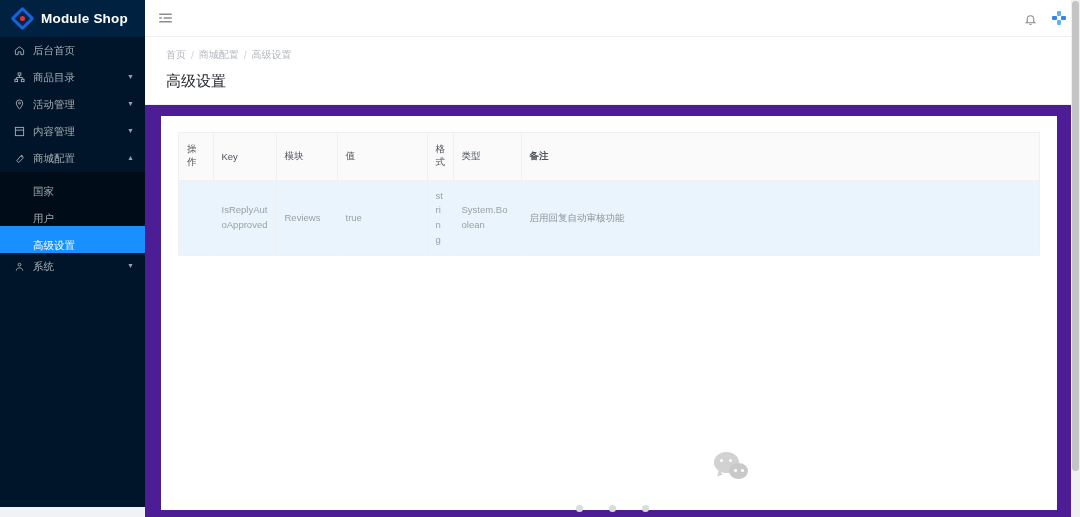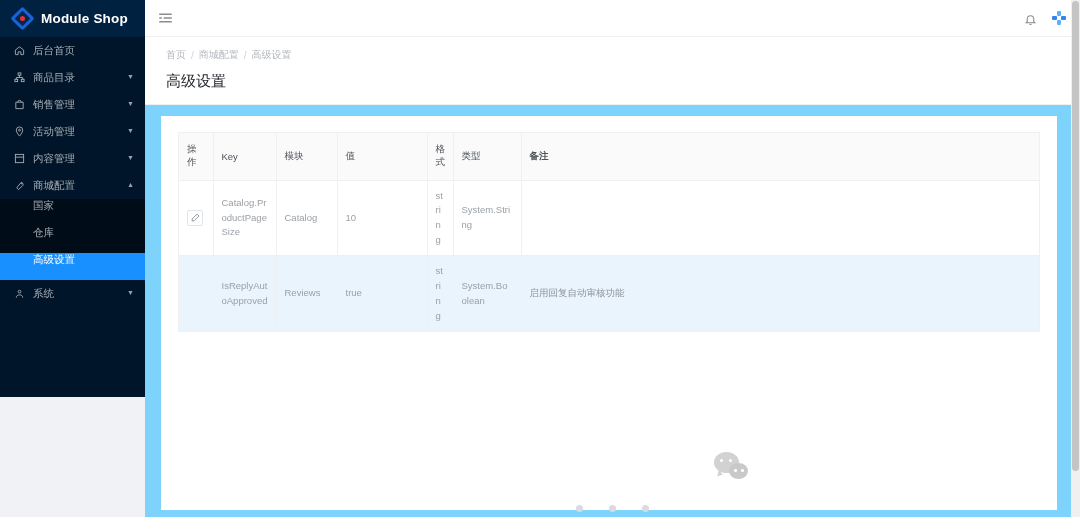--- a/index.html
+++ b/index.html
@@ -6,21 +6,21 @@
   html, body {
     width: 1080px; height: 517px;
     overflow: hidden;
     font-family: "Liberation Sans", "DejaVu Sans", sans-serif;
     background: #f0f2f5;
   }
   .app { display: flex; width: 1080px; height: 517px; position: relative; }
 
   
   .sidebar {
-    width: 145px; height: 397px;
+    width: 145px; height: 507px;
     background: #001529;
     flex: 0 0 145px;
     display: flex; flex-direction: column;
     overflow: hidden;
   }
   .logo-area {
     height: 37px; flex: 0 0 37px;
     display: flex; align-items: center; gap: 9px;
     padding-left: 13px;
     background: #002140;
@@ -66,34 +66,34 @@
   }
   .menu-item .mi-label { flex: 1 1 auto; overflow: hidden; }
   .menu-item .mi-arrow {
     font-size: 7px; color: #99a2ab; line-height: 1;
     transform: translateY(-1px);
   }
   .menu-item.expanded .mi-arrow { transform: rotate(180deg); }
   .submenu { background: #000c17; }
   .submenu .sub-item {
     height: 27px;
-    display: flex; align-items: flex-start;
+    display: flex; align-items: flex-end;
     padding-left: 33px;
     color: #a6adb4; font-size: 10.5px;
     cursor: pointer; white-space: nowrap;
   }
   .submenu .sub-item.active {
     background: #1890ff; color: #ffffff;
   }
 
   
   .main {
     flex: 1 1 auto; height: 517px;
     display: flex; flex-direction: column;
-    background: #7dd3fc;
+    background: #4c1d95;
     overflow: hidden; position: relative;
   }
   .topbar {
     height: 37px; flex: 0 0 37px;
     background: #ffffff;
     display: flex; align-items: center;
     padding: 0 14px 0 13px;
     border-bottom: 1px solid #f0f0f0;
   }
   .fold-icon { width: 15px; height: 15px; color: #8c8c8c; cursor: pointer; }
@@ -263,30 +263,20 @@
               <rect x="9" y="2" width="6" height="5"></rect>
               <rect x="2" y="16" width="6" height="5"></rect>
               <rect x="16" y="16" width="6" height="5"></rect>
               <path d="M12 7v5M5 16v-4h14v4"></path>
             </svg>
         </span>
         <span class="mi-label">商品目录</span>
         <span class="mi-arrow">▼</span>
       </div>
 
-      <div class="menu-item">
-        <span class="mi-icon">
-          <svg viewBox="0 0 24 24" width="11" height="11" fill="none" stroke="currentColor" stroke-width="2">
-              <path d="M4 7h16v14H4z"></path>
-              <path d="M8 7a4 4 0 0 1 8 0"></path>
-            </svg>
-        </span>
-        <span class="mi-label">销售管理</span>
-        <span class="mi-arrow">▼</span>
-      </div>
 
       <div class="menu-item">
         <span class="mi-icon">
           <svg viewBox="0 0 24 24" width="11" height="11" fill="none" stroke="currentColor" stroke-width="2">
               <path d="M12 2a7 7 0 0 1 7 7c0 5-7 13-7 13S5 14 5 9a7 7 0 0 1 7-7z"></path>
               <circle cx="12" cy="9" r="2"></circle>
             </svg>
         </span>
         <span class="mi-label">活动管理</span>
         <span class="mi-arrow">▼</span>
@@ -312,21 +302,21 @@
         </span>
         <span class="mi-label">商城配置</span>
         <span class="mi-arrow">▼</span>
       </div>
 
       <div class="submenu">
         <div class="sub-item">
           <span>国家</span>
         </div>
         <div class="sub-item">
-          <span>仓库</span>
+          <span>用户</span>
         </div>
         <div class="sub-item active">
           <span>高级设置</span>
         </div>
       </div>
 
       <div class="menu-item">
         <span class="mi-icon">
           <svg viewBox="0 0 24 24" width="11" height="11" fill="none" stroke="currentColor" stroke-width="2">
               <circle cx="12" cy="8" r="3"></circle>
@@ -398,35 +388,20 @@
                 <th>Key</th>
                 <th>模块</th>
                 <th>值</th>
                 <th>格式</th>
                 <th>类型</th>
                 <th>备注</th>
               </tr>
             </thead>
             <tbody>
 
-              <tr>
-                <td>
-                  <span class="edit-btn">
-                    <svg viewBox="0 0 24 24" fill="none" stroke="currentColor" stroke-width="2">
-                        <path d="M16 3l5 5L8 21H3v-5z"></path>
-                      </svg>
-                  </span>
-                </td>
-                <td>Catalog.ProductPageSize</td>
-                <td>Catalog</td>
-                <td>10</td>
-                <td>string</td>
-                <td>System.String</td>
-                <td class="remark"></td>
-              </tr>
 
 
 
 
               <tr class="highlight">
                 <td>
                   
                 </td>
                 <td>IsReplyAutoApproved</td>
                 <td>Reviews</td>

